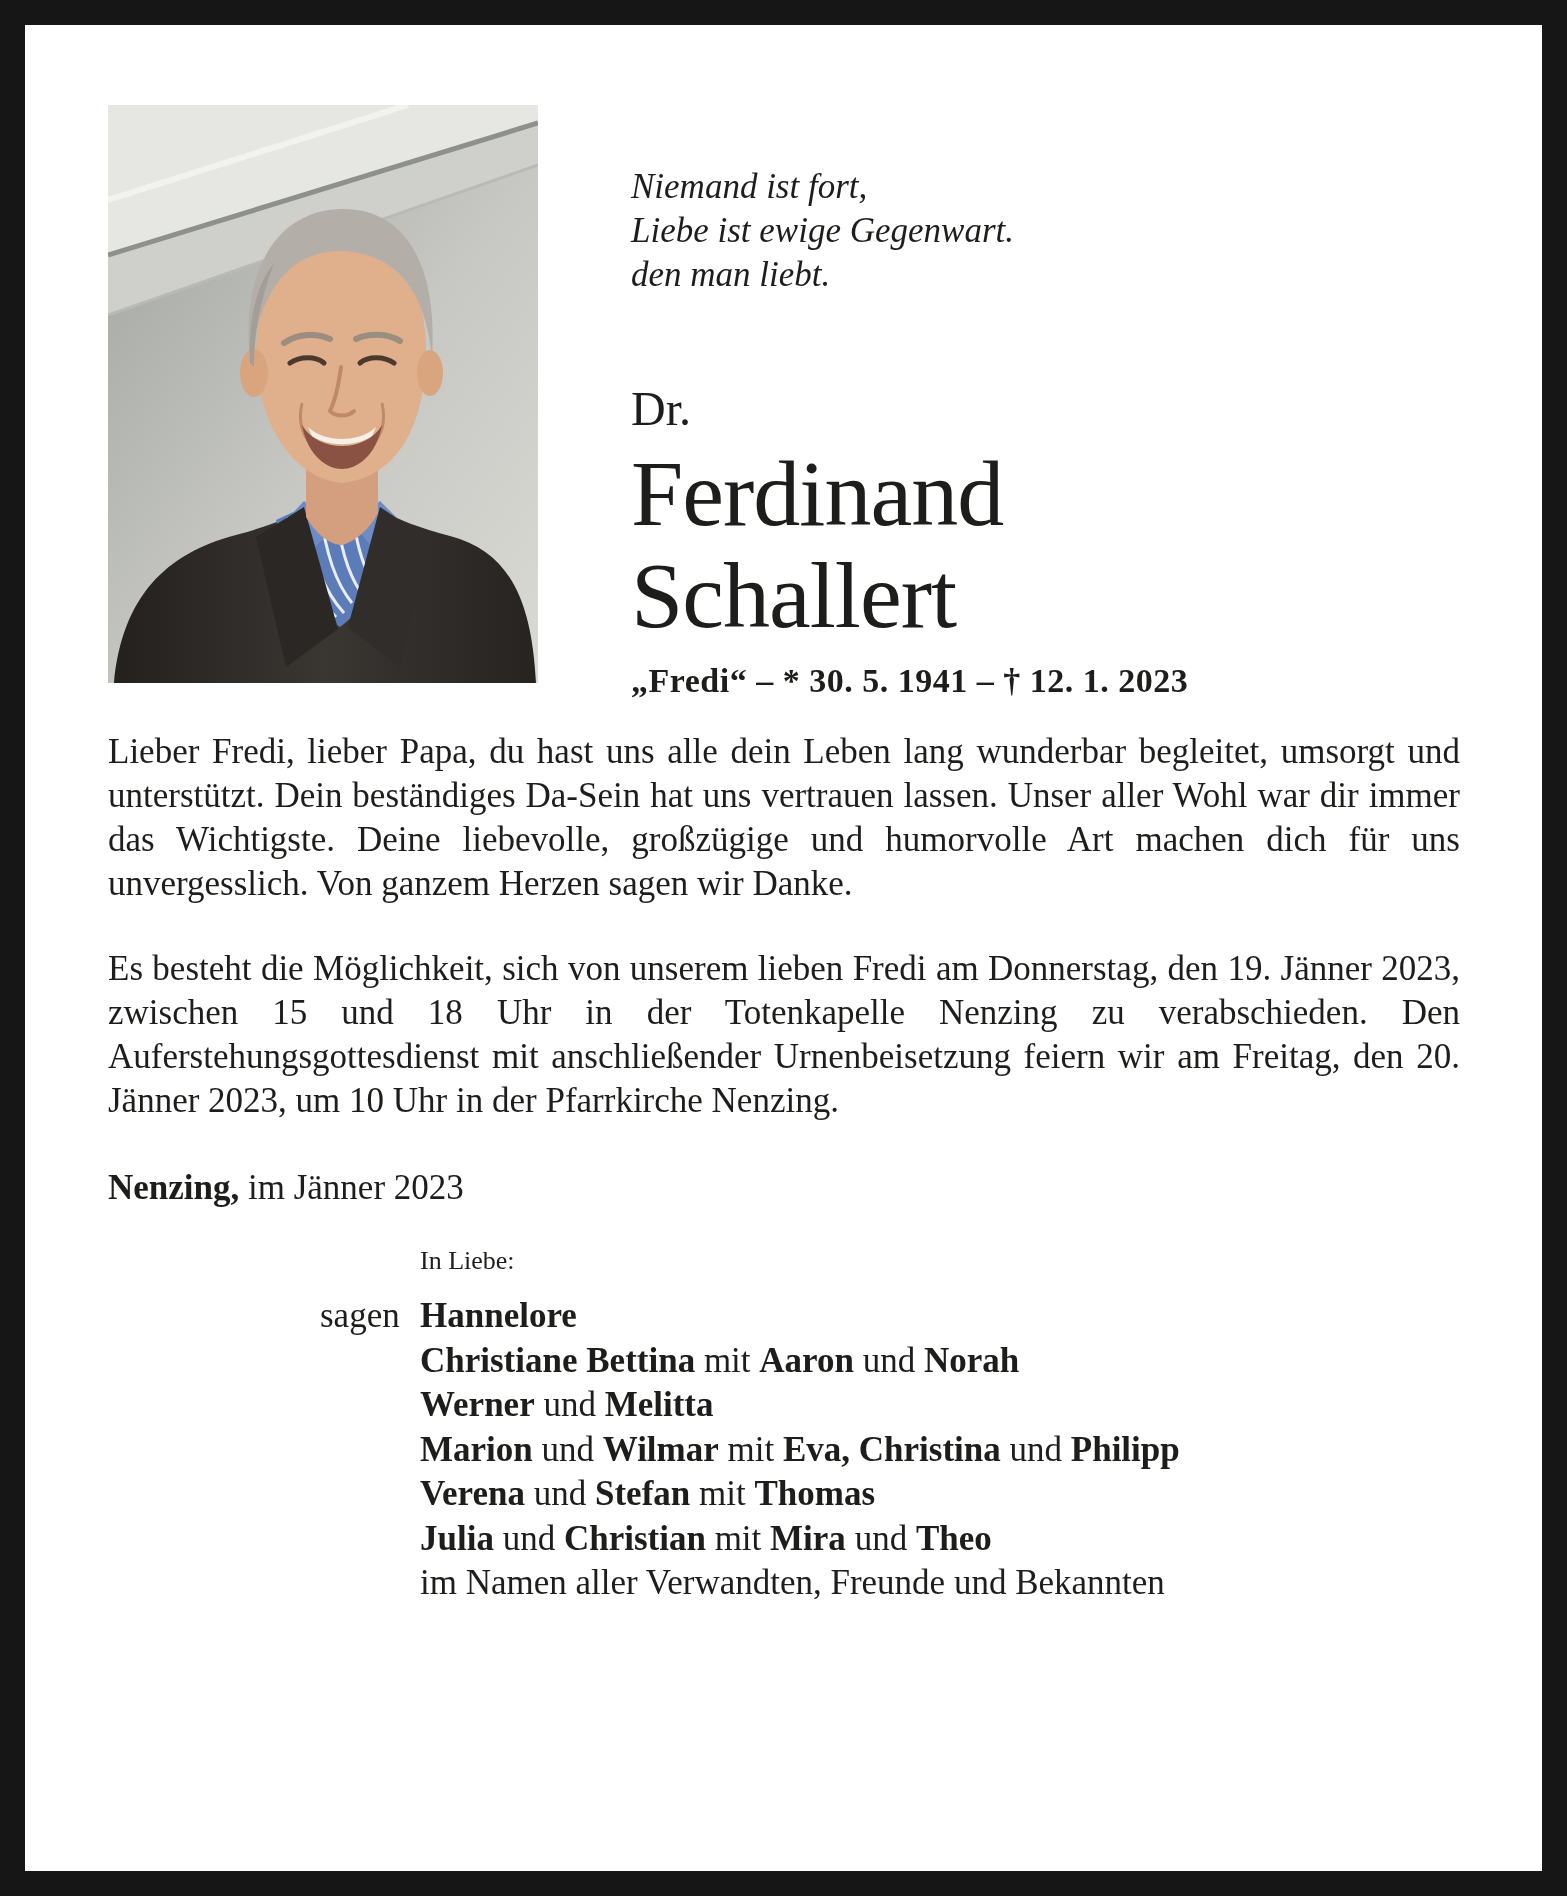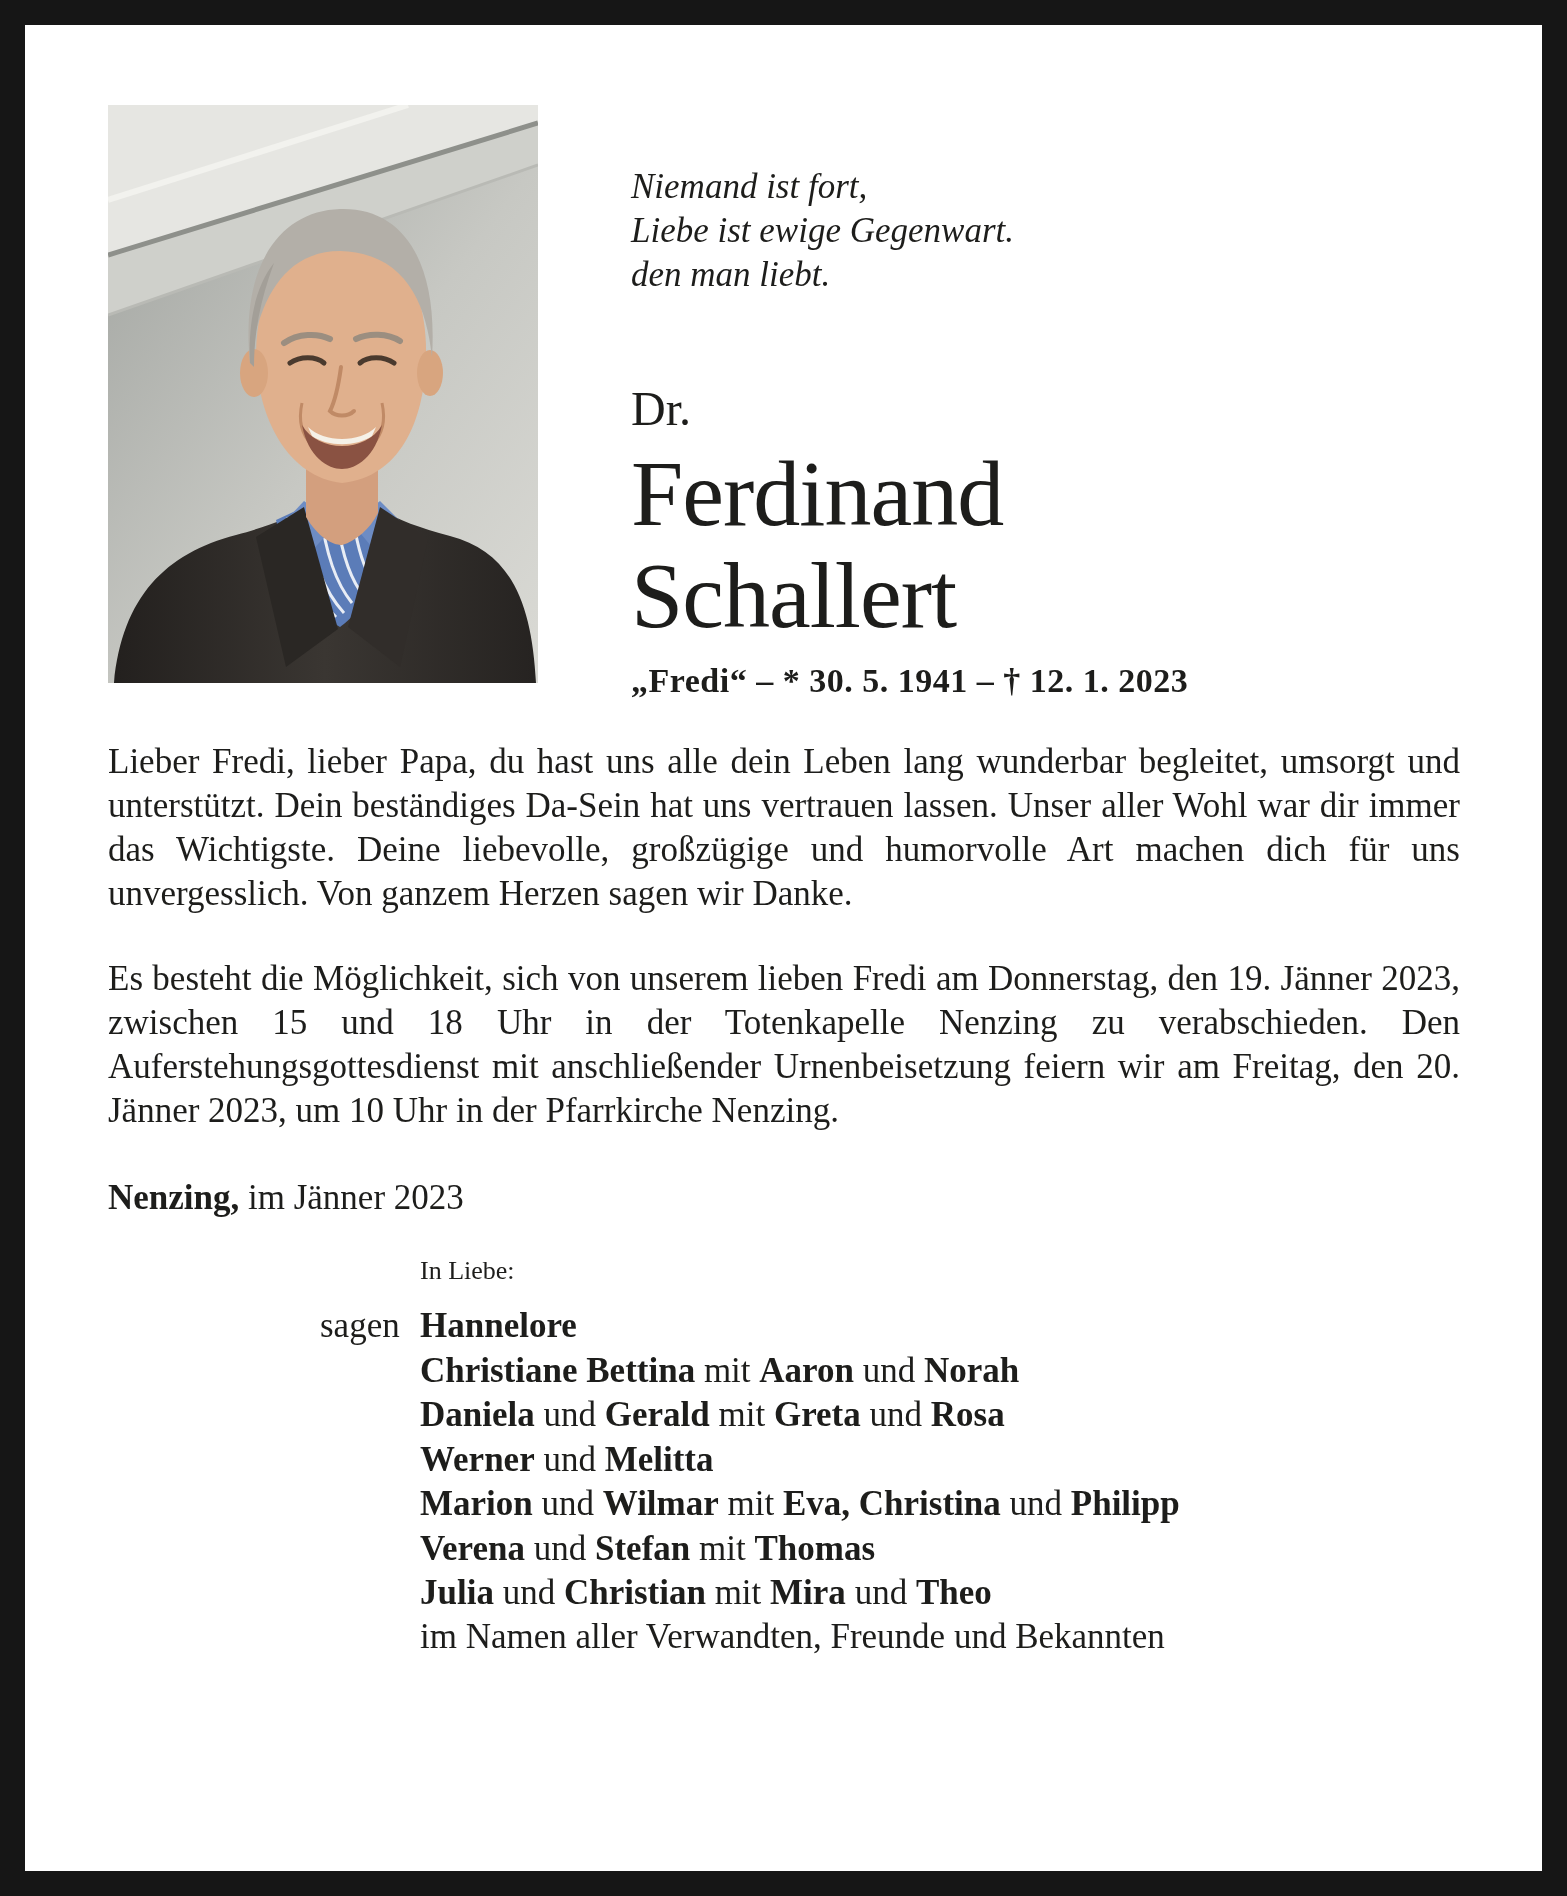--- a/index.html
+++ b/index.html
@@ -48,21 +48,21 @@
     font-weight:700;
     margin-top:16px;
     letter-spacing:0.5px;
     white-space:nowrap;
   }
 
   .body-par {
     font-size:35px;
     line-height:1.25;
     text-align:justify;
-    margin-top:40px;
+    margin-top:30px;
     hyphens:auto;
   }
   .body-par + .body-par { margin-top:42px; }
 
   .place-date {
     font-size:35px;
     margin-top:46px;
   }
   .place-bold { font-weight:700; }
 
@@ -176,21 +176,20 @@
     <p class="body-par">Lieber Fredi, lieber Papa, du hast uns alle dein Leben lang wunderbar begleitet, umsorgt und unterstützt. Dein beständiges Da-Sein hat uns vertrauen lassen. Unser aller Wohl war dir immer das Wichtigste. Deine liebevolle, großzügige und humorvolle Art machen dich für uns unvergesslich. Von ganzem Herzen sagen wir Danke.</p>
     <p class="body-par">Es besteht die Möglichkeit, sich von unserem lieben Fredi am Donnerstag, den 19. Jänner 2023, zwischen 15 und 18 Uhr in der Totenkapelle Nenzing zu verabschieden. Den Auferstehungsgottesdienst mit anschließender Urnenbeisetzung feiern wir am Freitag, den 20. Jänner 2023, um 10 Uhr in der Pfarrkirche Nenzing.</p>
 
     <p class="place-date"><span class="place-bold">Nenzing,</span><span> im Jänner 2023</span></p>
 
     <div class="closing-block">
       <div class="salutation">In Liebe:</div>
       <div class="family">
         <div class="family-line"><span class="deine-label">sagen</span><span><span class="seg-bold">Hannelore</span></span></div>
         <div class="family-line"><span class="seg-bold">Christiane Bettina</span><span class="seg"> mit </span><span class="seg-bold">Aaron</span><span class="seg"> und </span><span class="seg-bold">Norah</span></div>
-        <div class="family-line"><span class="seg-bold">Daniela</span><span class="seg"> und </span><span class="seg-bold">Gerald</span><span class="seg"> mit </span><span class="seg-bold">Greta</span><span class="seg"> und </span><span class="seg-bold">Rosa</span></div>
         <div class="family-line"><span class="seg-bold">Werner</span><span class="seg"> und </span><span class="seg-bold">Melitta</span></div>
         <div class="family-line"><span class="seg-bold">Marion</span><span class="seg"> und </span><span class="seg-bold">Wilmar</span><span class="seg"> mit </span><span class="seg-bold">Eva, Christina</span><span class="seg"> und </span><span class="seg-bold">Philipp</span></div>
         <div class="family-line"><span class="seg-bold">Verena</span><span class="seg"> und </span><span class="seg-bold">Stefan</span><span class="seg"> mit </span><span class="seg-bold">Thomas</span></div>
         <div class="family-line"><span class="seg-bold">Julia</span><span class="seg"> und </span><span class="seg-bold">Christian</span><span class="seg"> mit </span><span class="seg-bold">Mira</span><span class="seg"> und </span><span class="seg-bold">Theo</span></div>
         <div class="family-line"><span class="seg">im Namen aller Verwandten, Freunde und Bekannten</span></div>
       </div>
     </div>
 
   </div>
 </div>

